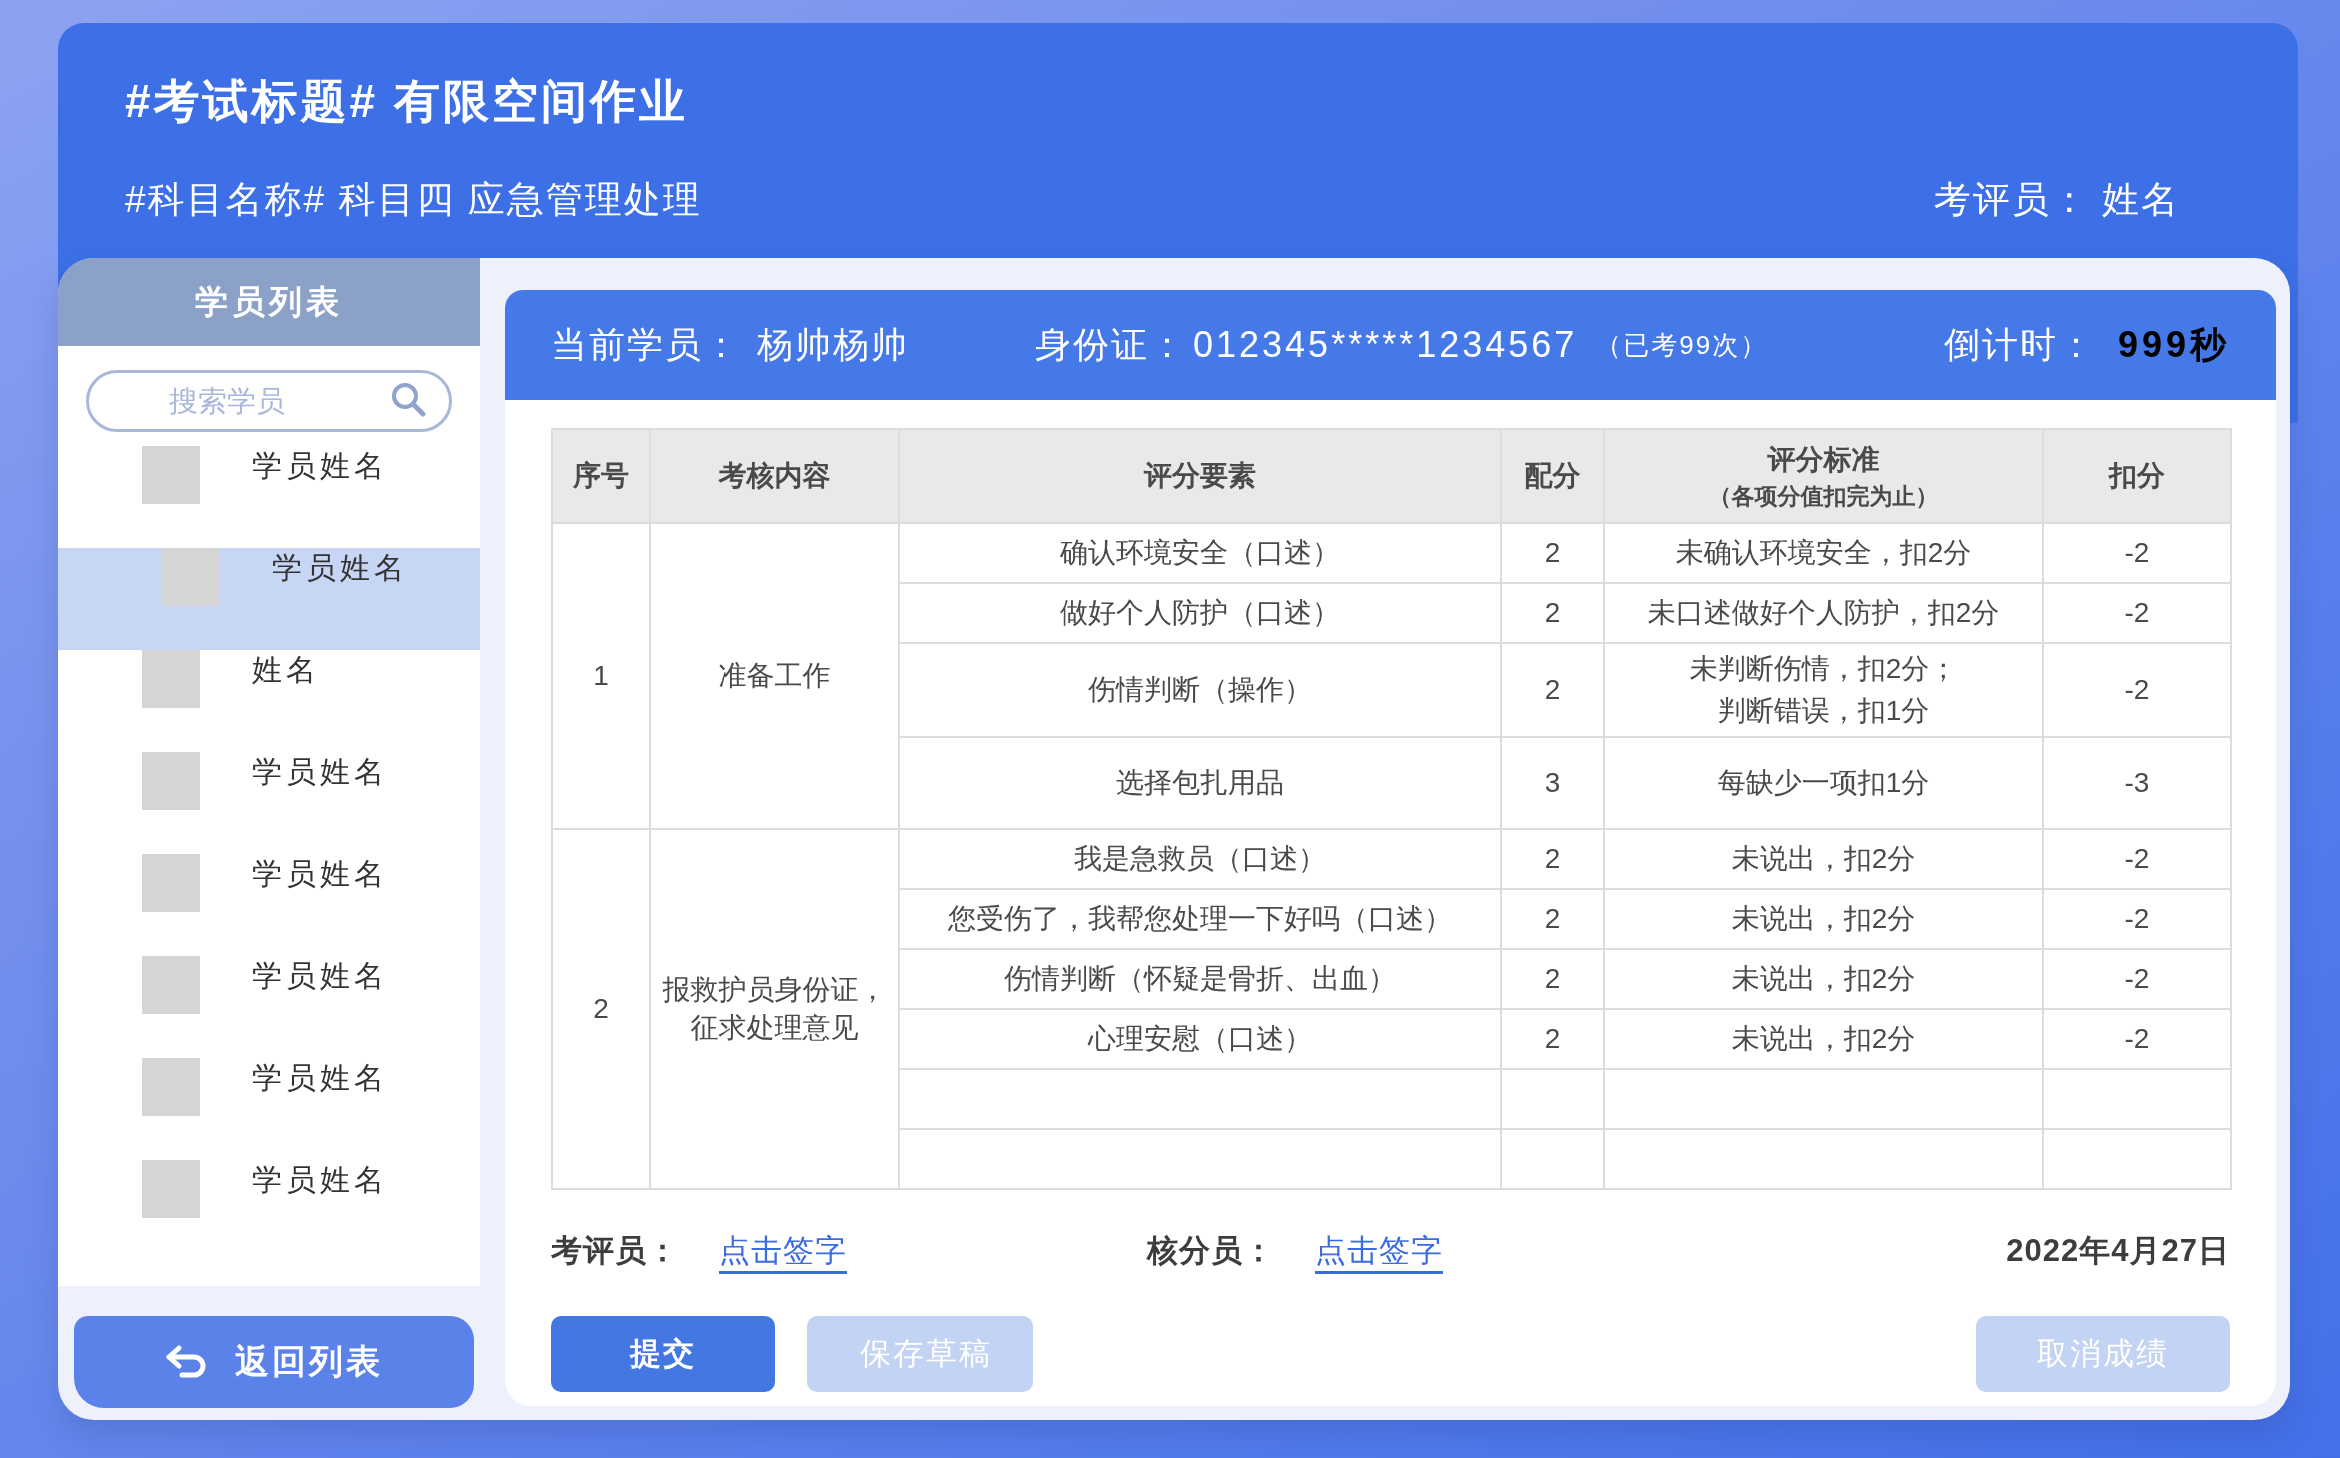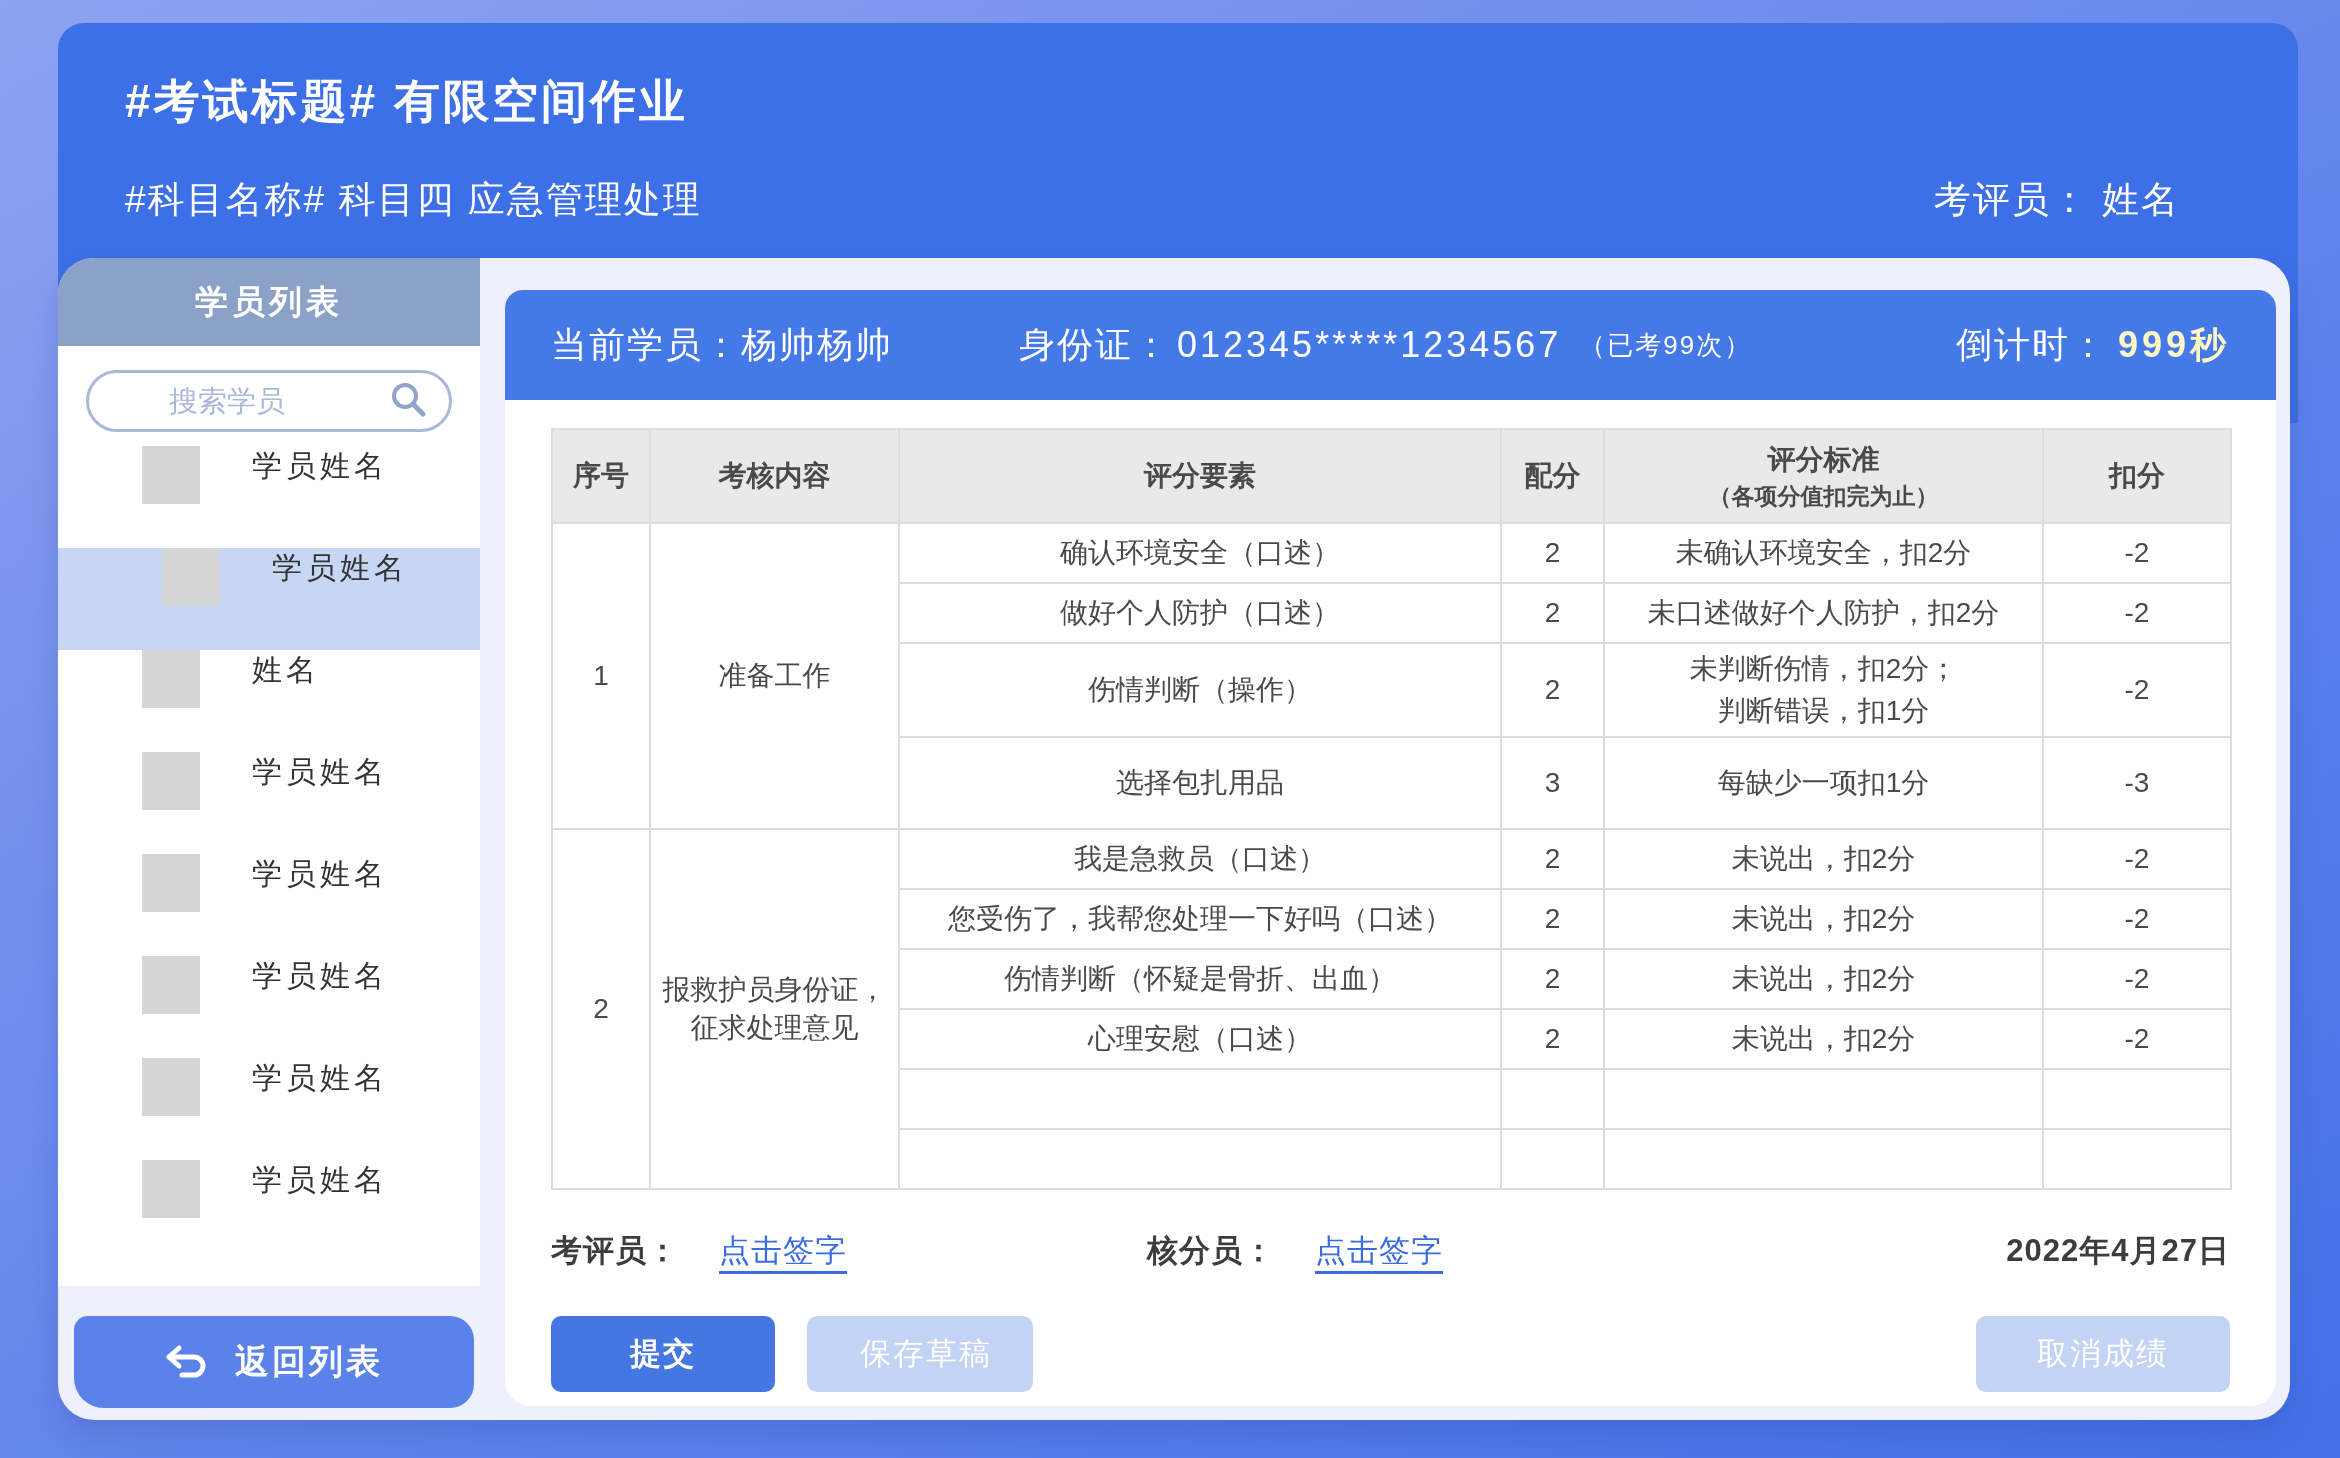--- a/index.html
+++ b/index.html
@@ -72,26 +72,26 @@
   
   .main-panel{
     position:absolute;left:447px;top:32px;right:14px;bottom:14px;
     background:#ffffff;border-radius:18px 18px 26px 26px;
   }
   .info-bar{
     height:110px;background:#4679e8;border-radius:18px 18px 0 0;
     display:flex;align-items:center;padding:0 46px;color:#fff;font-size:36px;letter-spacing:2px;
   }
   .info-label{white-space:nowrap;}
-  .student-current{white-space:nowrap;}
+  .student-current{margin-left:16px;white-space:nowrap;}
   .id-label{margin-left:126px;white-space:nowrap;}
   .id-value{margin-left:6px;white-space:nowrap;letter-spacing:3px;}
   .attempts-note{margin-left:18px;font-size:26px;white-space:nowrap;}
   .countdown-label{margin-left:auto;white-space:nowrap;}
-  .countdown-value{color:#fef9c3;font-weight:bold;margin-left:10px;letter-spacing:4px;white-space:nowrap;}
+  .countdown-value{color:#000000;font-weight:bold;margin-left:22px;letter-spacing:4px;white-space:nowrap;}
   
   .table-wrap{padding:28px 46px 0 46px;}
   table.score{
     width:100%;border-collapse:collapse;table-layout:fixed;
     font-size:28px;color:#4a4a4a;
   }
   table.score th,table.score td{
     border:2px solid #dcdcdc;text-align:center;vertical-align:middle;
     padding:4px 10px;overflow:hidden;
   }

